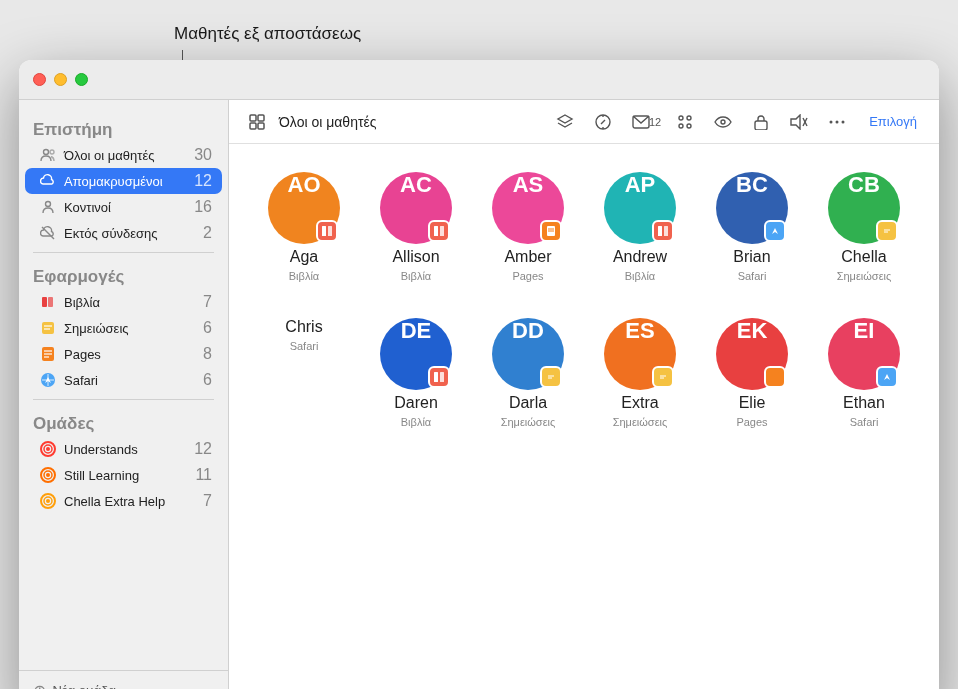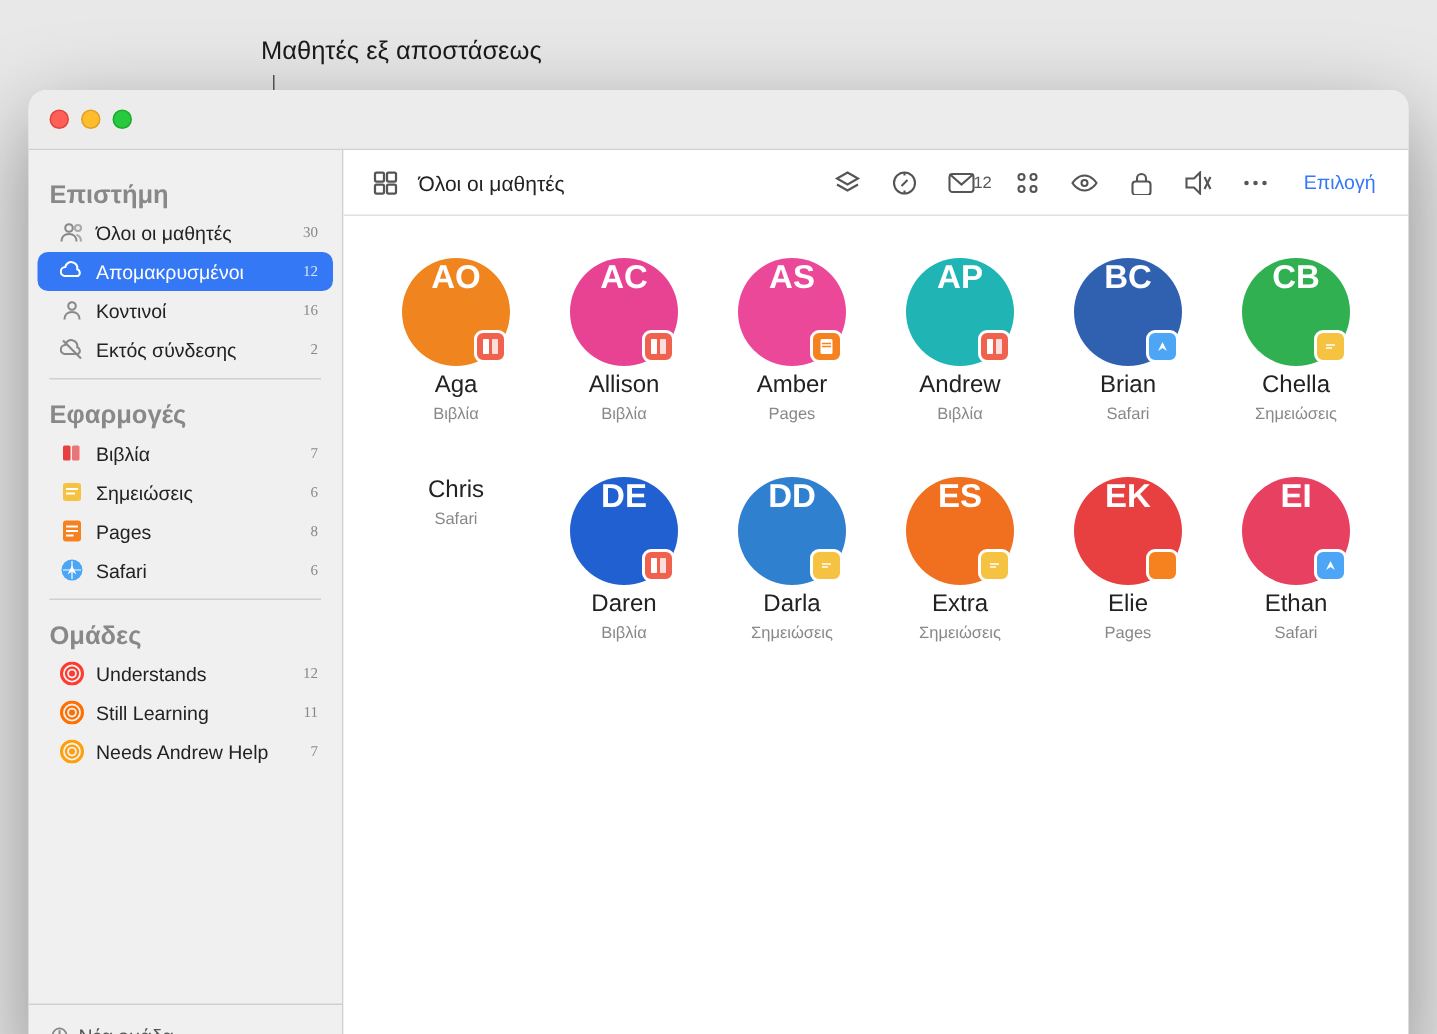--- a/index.html
+++ b/index.html
@@ -120,24 +120,23 @@
       justify-content: center;
       flex-shrink: 0;
     }
 
     .sidebar-item-label {
       flex: 1;
       font-size: 13px;
     }
 
     .sidebar-item-count {
-      font-size: 10px;
+      font-size: 16px;
       color: #888;
       font-weight: 500;
-      font-family: Liberation Serif, serif;
     }
 
     .sidebar-divider {
       height: 1px;
       background: #d0d0d0;
       margin: 6px 14px;
     }
 
     .sidebar-footer {
       margin-top: auto;
@@ -452,21 +451,21 @@
         </div>
 
         <div class="sidebar-item">
           <div class="sidebar-item-icon">
             <svg width="16" height="16" viewBox="0 0 16 16">
               <circle cx="8" cy="8" r="7" fill="none" stroke="#ff9f0a" stroke-width="2"></circle>
               <circle cx="8" cy="8" r="4" fill="none" stroke="#ff9f0a" stroke-width="1.5"></circle>
               <circle cx="8" cy="8" r="2" fill="#ff9f0a"></circle>
             </svg>
           </div>
-          <span class="sidebar-item-label">Needs Andrew Help</span>
+          <span class="sidebar-item-label">Chella Extra Help</span>
           <span class="sidebar-item-count">7</span>
         </div>
 
         <div class="sidebar-footer">
           <div class="new-group-btn">
             <span style="font-size:16px;color:#888;">⊕</span>
             <span>Νέα ομάδα</span>
           </div>
         </div>
       </div>

